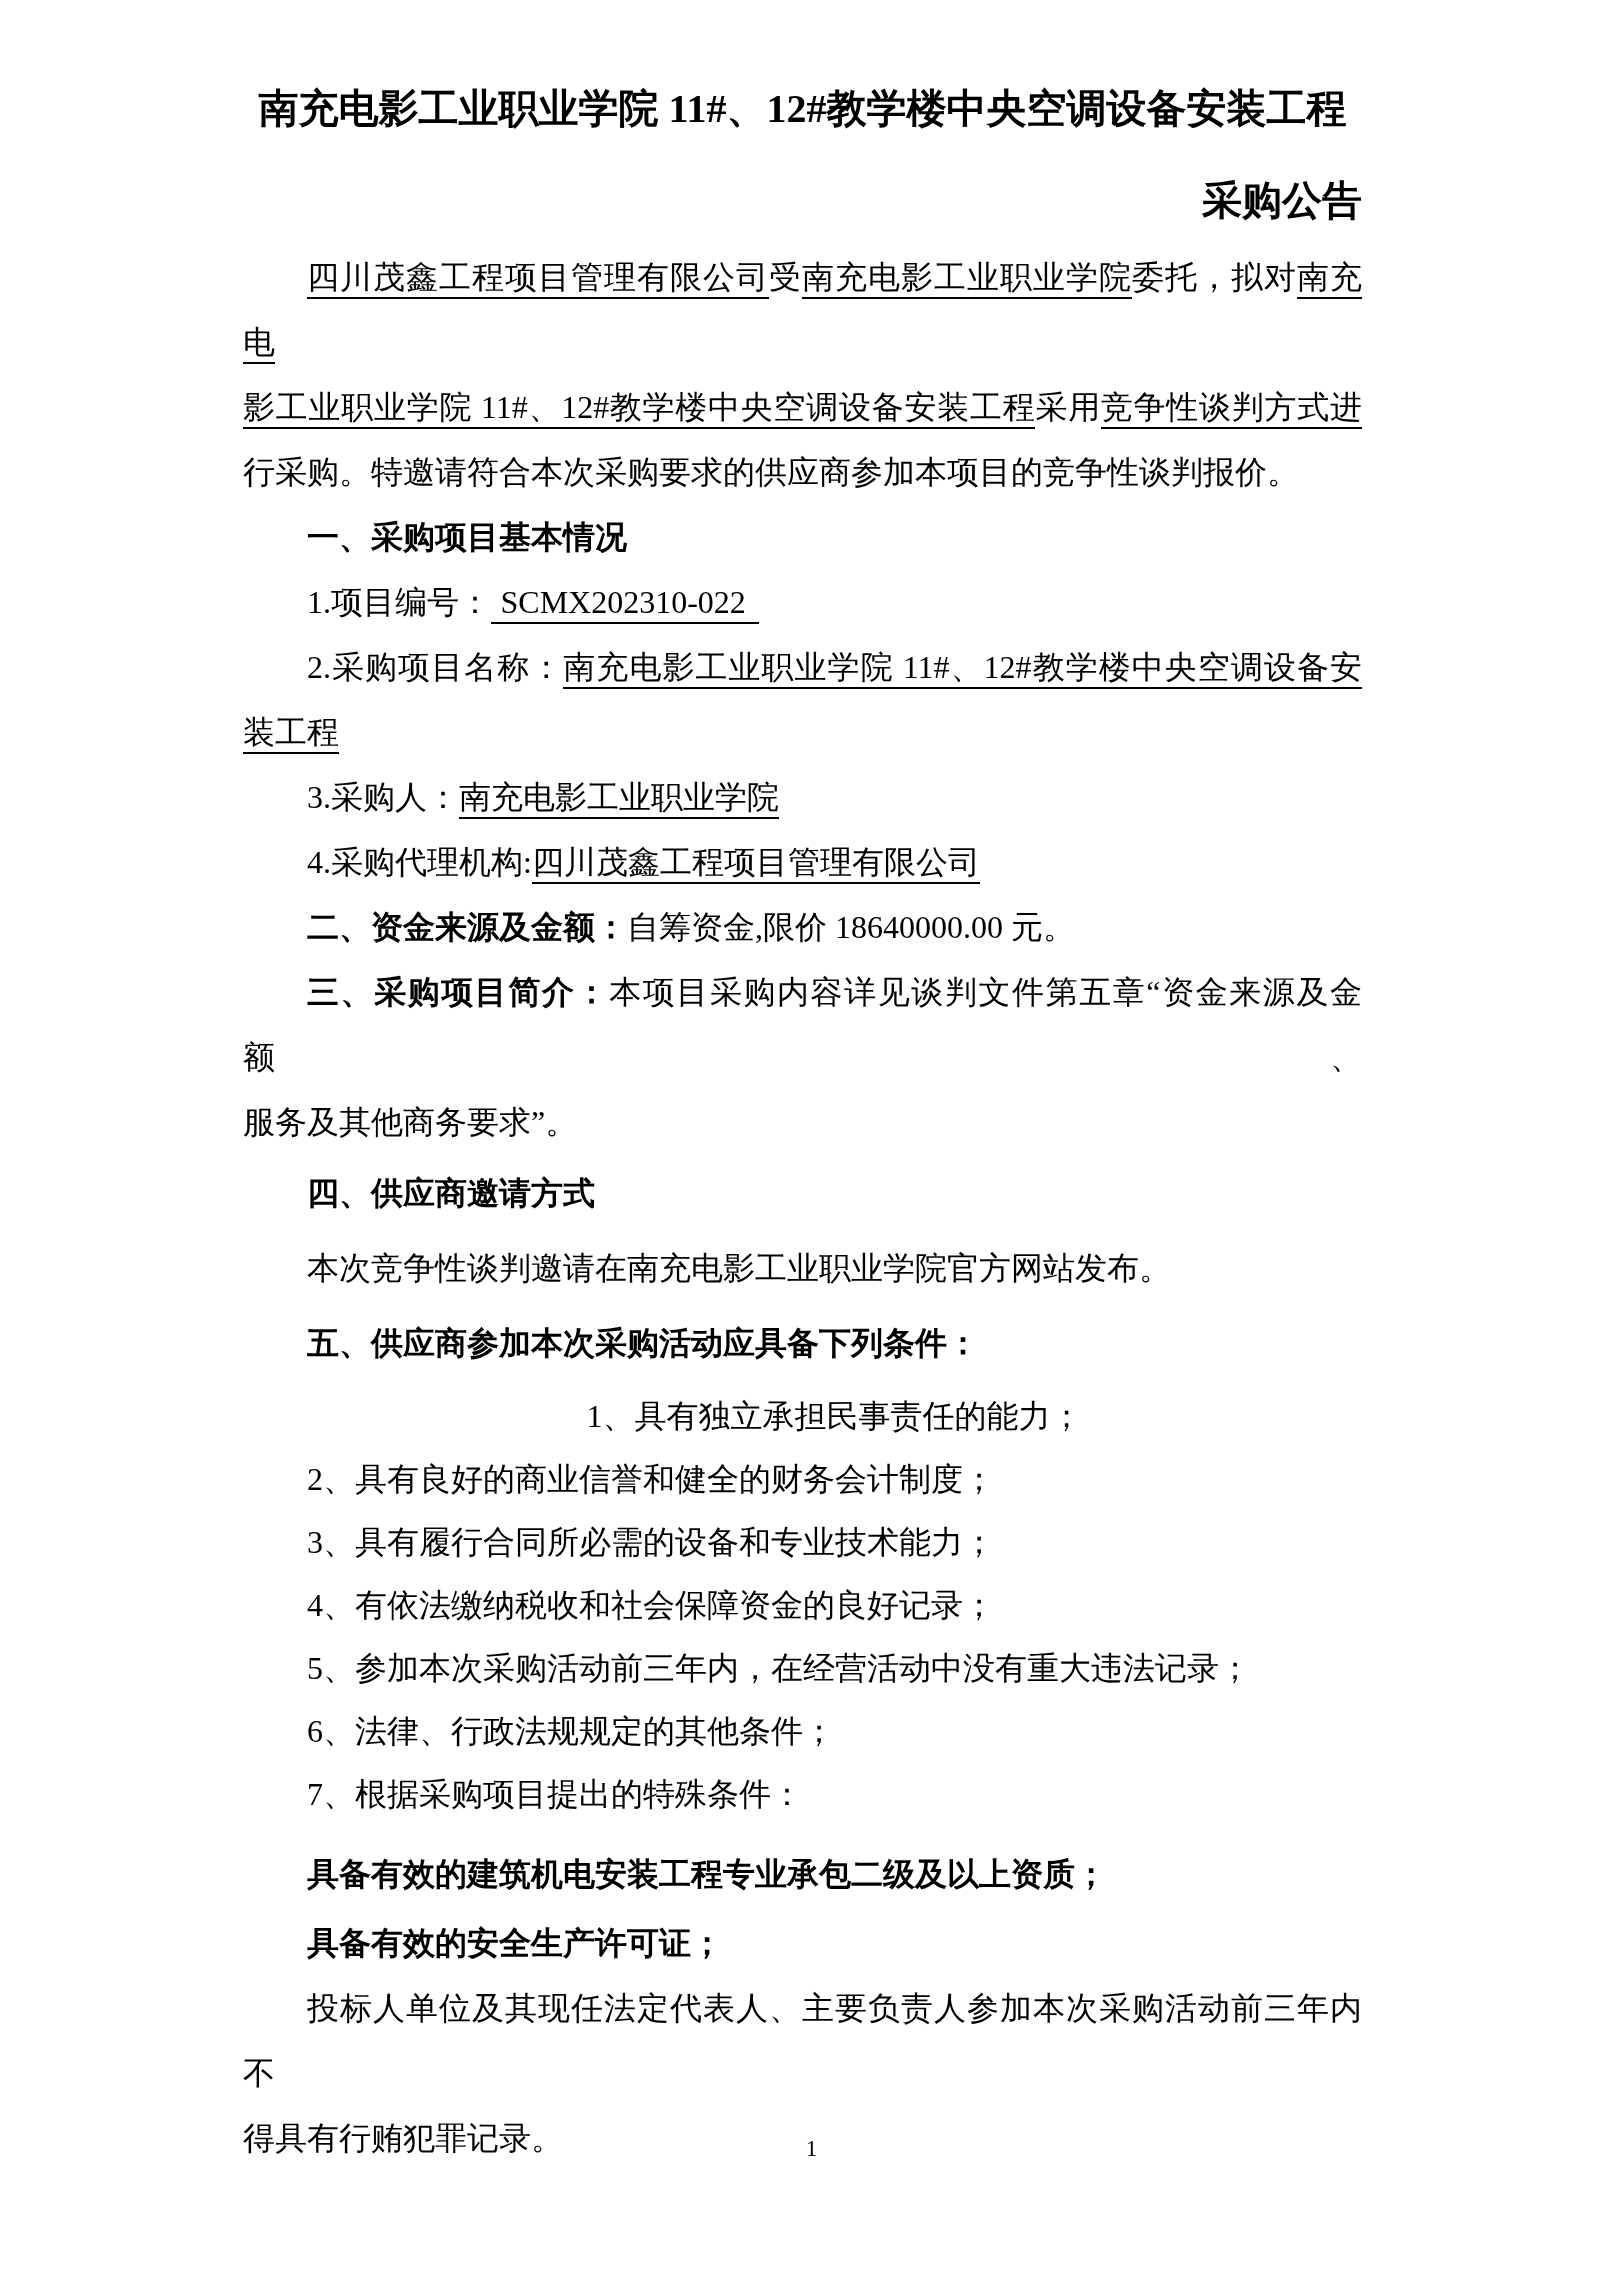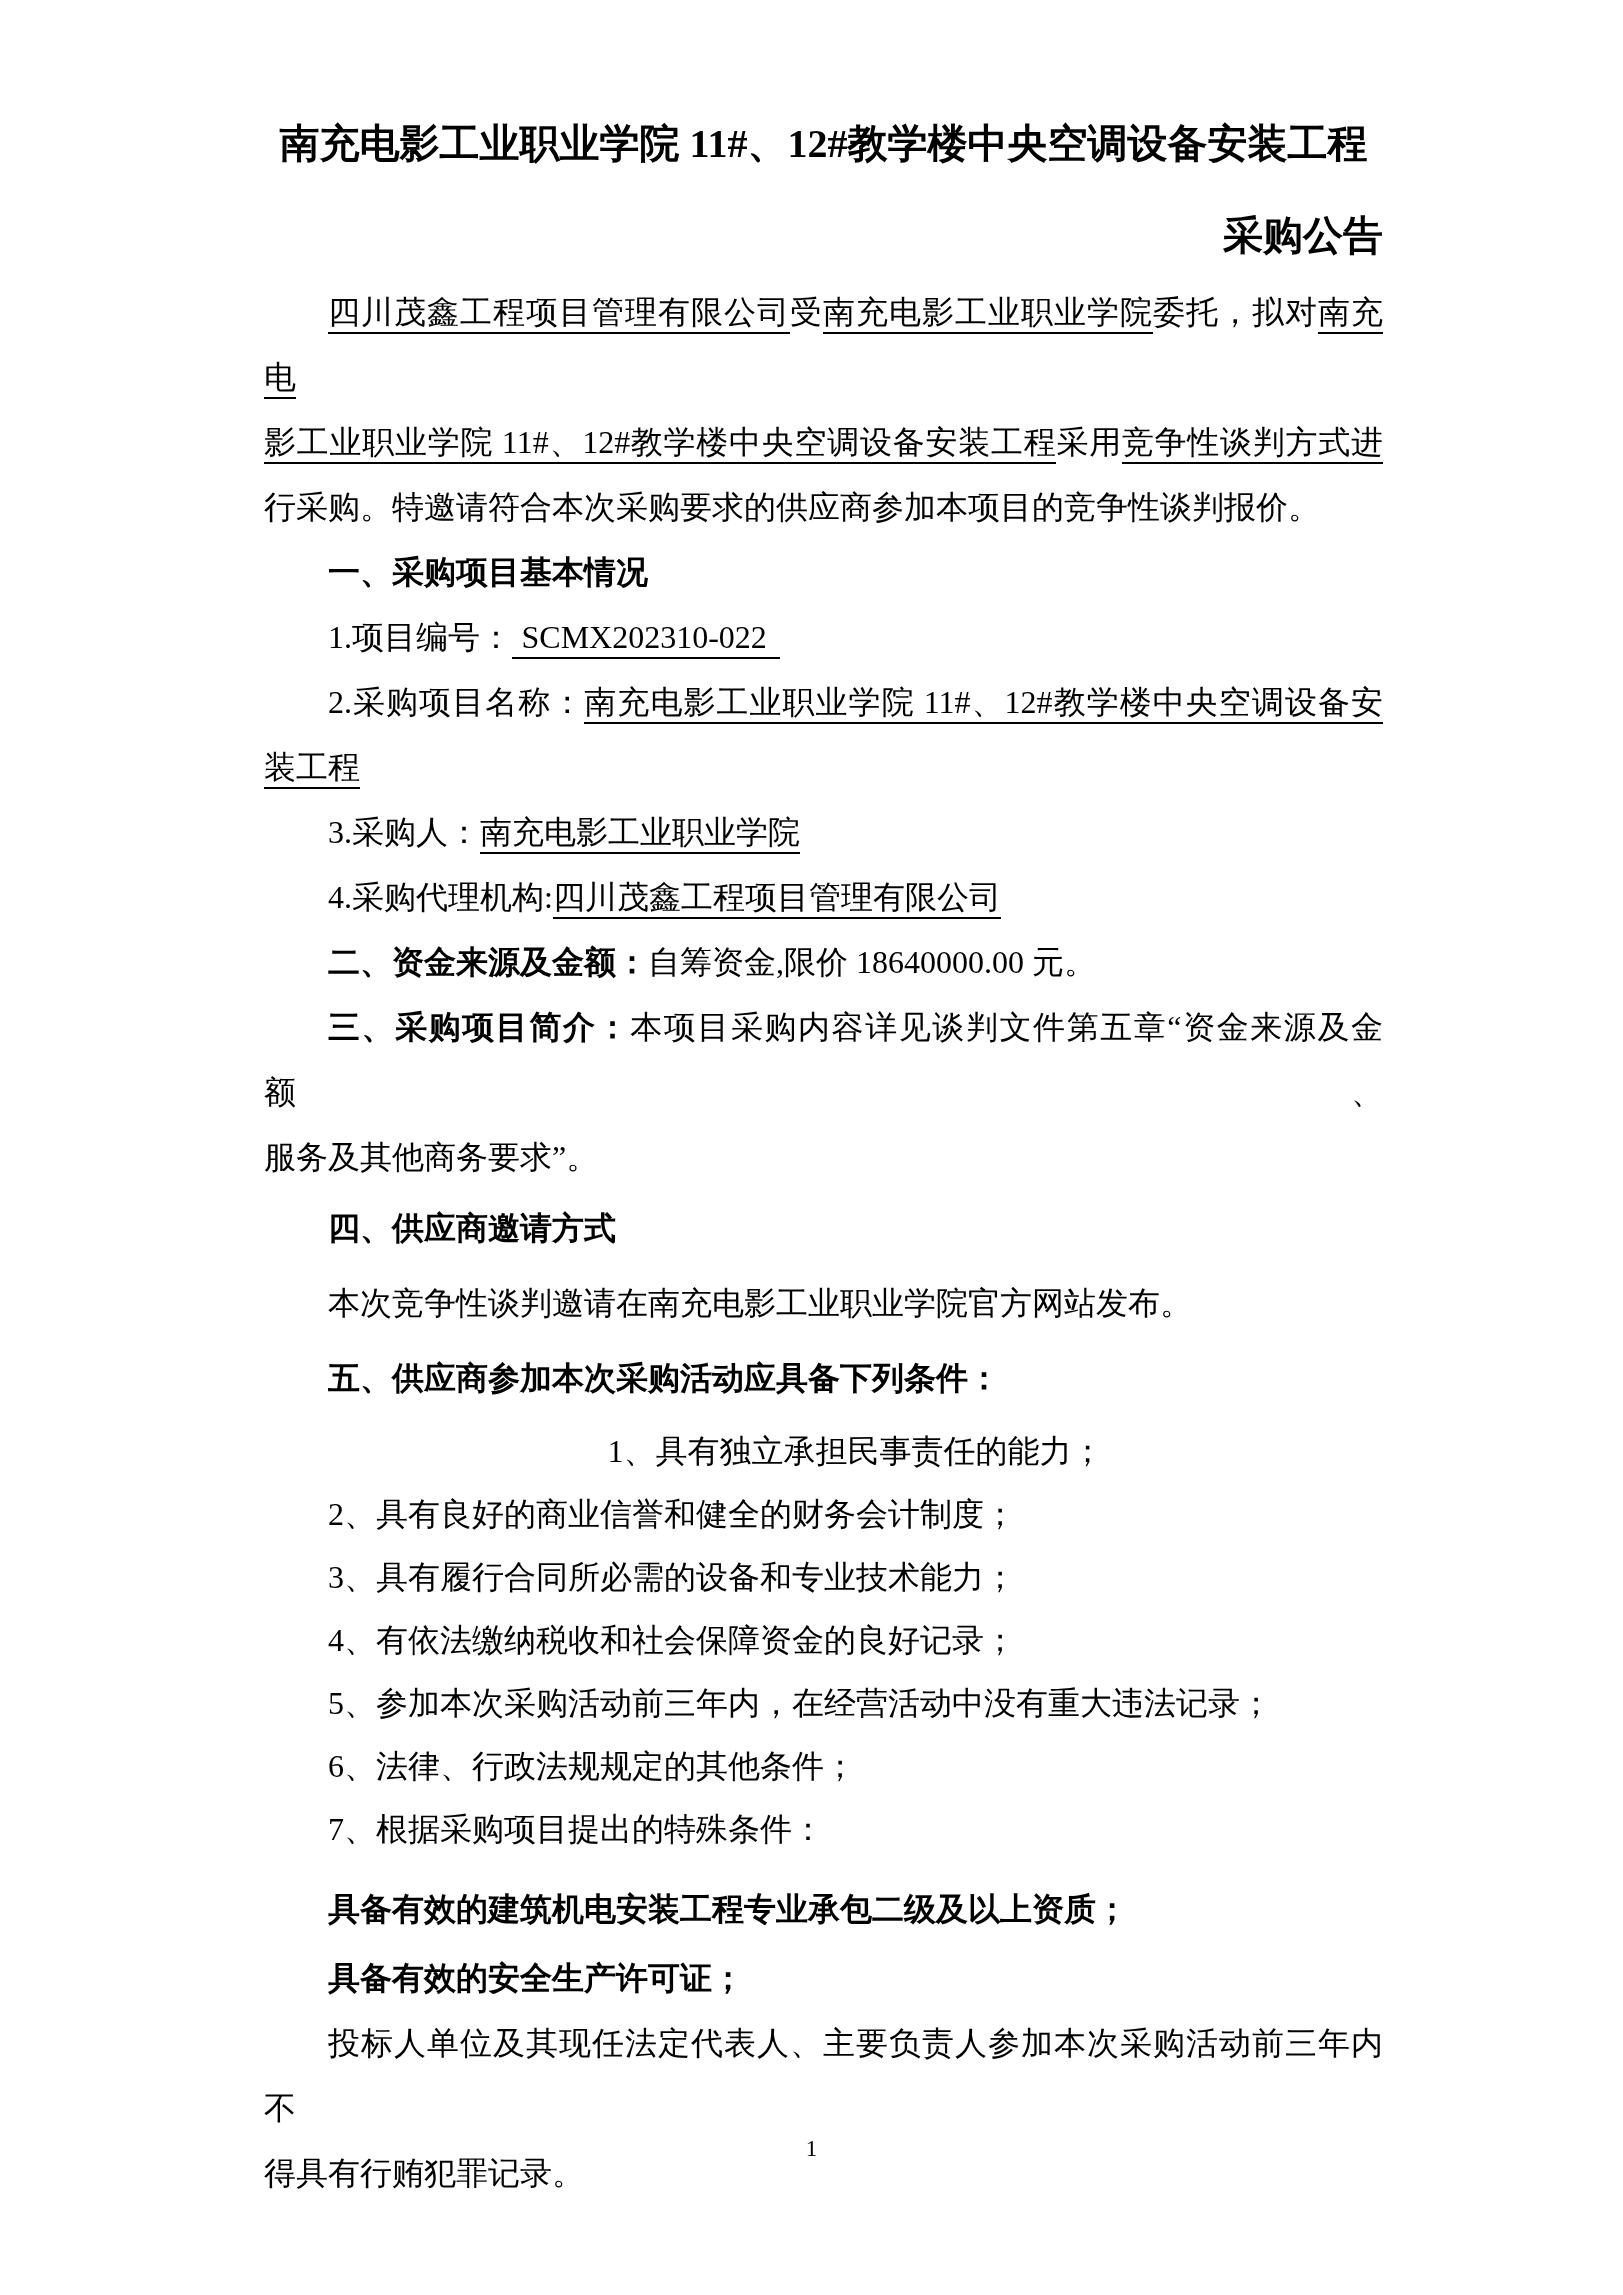--- a/index.html
+++ b/index.html
@@ -11,24 +11,24 @@
     position: relative;
     width: 1623px;
     height: 2295px;
     background: #ffffff;
     color: #000000;
     font-family: "Liberation Serif", "DejaVu Serif", serif;
     overflow: hidden;
   }
   .content {
     position: absolute;
-    left: 264px;
+    left: 243px;
     top: 0;
     width: 1119px;
-    padding-top: 117px;
+    padding-top: 82px;
   }
   .doc-title {
     font-size: 40px;
     font-weight: bold;
     text-align: center;
     line-height: 53px;
     white-space: nowrap;
   }
   .doc-subtitle {
     margin-top: 39px;

